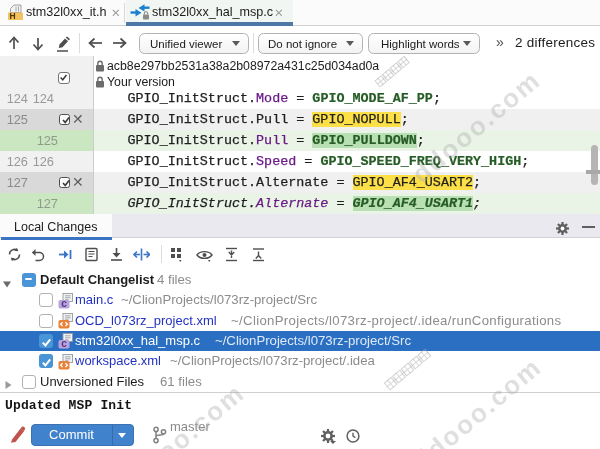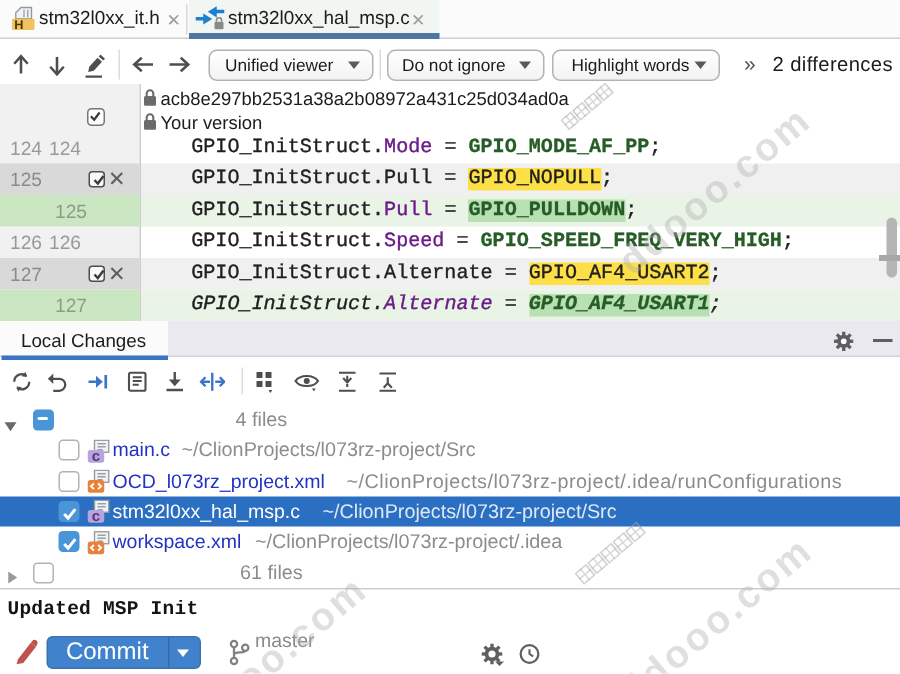--- a/index.html
+++ b/index.html
@@ -47,21 +47,21 @@
 .cb{position:absolute;top:3.2px;width:14px;height:14px;border-radius:3px;}
 .cb-un{border:1px solid #b2b2b2;background:#fff;}
 .cb-chk{background:#4a94d8;}
 .cb-ind{background:#4a94d8;}
 #selrow{background:#2b6fc2;color:#fff;}
 #selrow .gray{color:rgba(255,255,255,.85);}
 
 #bsep{left:0;top:392px;width:600px;height:1px;background:#cfcfcf;}
 #commitmsg{left:5px;top:398px;font-size:13px;font-weight:bold;color:#141414;letter-spacing:0.15px;}
 #commitbtn{left:31px;top:423.5px;width:102.5px;height:22px;background:#4182cc;border:1px solid #3a72b4;border-radius:4px;}
-#commitbtn .lbl{position:absolute;left:0;top:0;width:79px;text-align:center;color:#fff;font-size:16px;line-height:20px;}
+#commitbtn .lbl{position:absolute;left:0;top:0;width:79px;text-align:center;color:#fff;font-size:13px;line-height:20px;}
 #commitbtn .dsep{position:absolute;left:80px;top:0;width:1px;height:20px;background:#366aa8;}
 #commitbtn .darr{position:absolute;left:86px;top:8px;width:0;height:0;border-left:4.5px solid transparent;border-right:4.5px solid transparent;border-top:5px solid #fff;}
 .btext{font-size:13px;line-height:21px;}
 
 .wm{font-weight:bold;color:rgba(172,172,172,.38);letter-spacing:2px;transform-origin:0 0;white-space:nowrap;}
 .wmbig{font-size:26px;}
 </style></head>
 <body>
 <div id="app">
 
@@ -261,20 +261,21 @@
     </div>
 <div class="abs vsep" style="left:161px;top:245px;height:18px;"></div>
 
 <div class="abs trow" style="top:270px;">
   <span class="abs" id="arr-dn" style="left: 2px; top: 5px;"><svg width="10" height="10" viewBox="0 0 10 10">
           <path d="M1 2.5 L9 2.5 L5 8.5 z" fill="#6a6a6a"></path>
         </svg></span>
   <span class="cb cb-ind" style="left:22px;">
         <span style="position:absolute;left:2.5px;top:5px;width:7.5px;height:2.2px;background:#fff;border-radius:1px;"></span>
       </span>
+  <span class="abs" style="left:40px;font-weight:bold;">Default Changelist</span>
   <span class="abs gray" style="left:157px;text-align:right;">4 files</span>
 </div>
 <div class="abs trow" style="top:290.3px;">
   <span class="cb cb-un" style="left:38.5px;"></span>
   <span class="abs" style="left:58px;top:2.5px;" id="ic-c1"><svg width="16" height="16" viewBox="0 0 16 16">
           <rect x="5" y="0.5" width="9.5" height="8" fill="#f0f2f4" stroke="#949a9f" stroke-width="0.9"></rect>
           <path d="M7 2.8 h5.5 M7 4.8 h5.5 M7 6.8 h3.5" stroke="#9aa0a5" stroke-width="0.9"></path>
           <rect x="0.5" y="7" width="11" height="8.5" rx="1.8" fill="#b9a3de"></rect>
           <text x="6" y="14.2" font-size="10" font-weight="bold" fill="#53377e" text-anchor="middle" font-family="Liberation Sans">c</text>
         </svg></span>
@@ -320,20 +321,21 @@
           <path d="M4.6 9.3 L2.6 11.2 L4.6 13.1 M7.4 9.3 L9.4 11.2 L7.4 13.1" stroke="#fff" stroke-width="1.3" fill="none"></path>
         </svg></span>
   <span class="abs fblue" style="left:75px;">workspace.xml</span>
   <span class="abs gray" style="left:170px;">~/ClionProjects/l073rz-project/.idea</span>
 </div>
 <div class="abs trow" style="top:371.5px;">
   <span class="abs" id="arr-rt" style="left: 3px; top: 4.5px;"><svg width="10" height="10" viewBox="0 0 10 10">
           <path d="M2.5 1 L2.5 9 L8.5 5 z" fill="#9a9a9a"></path>
         </svg></span>
   <span class="cb cb-un" style="left:22px;"></span>
+  <span class="abs" style="left:40px;">Unversioned Files</span>
   <span class="abs gray" style="left:160px;">61 files</span>
 </div>
 
 <div class="abs" id="bsep"></div>
 <div class="abs mono" id="commitmsg">Updated MSP Init</div>
 <div class="abs" id="pencil-red" style="left:8px;top:425px;"><svg width="18" height="19" viewBox="0 0 18 19">
         <path d="M4 14.5 L12.5 3.5 L16 6.2 L7.5 17 L3 17.8 z" fill="#c0544d"></path>
         <path d="M12.5 3.5 L14 1.8 C14.6 1.2 15.8 1.4 16.5 2.2 C17.2 3 17.3 4 16.7 4.6 L16 6.2 z" fill="#c0544d"></path>
       </svg></div>
 <div class="abs" id="commitbtn">

